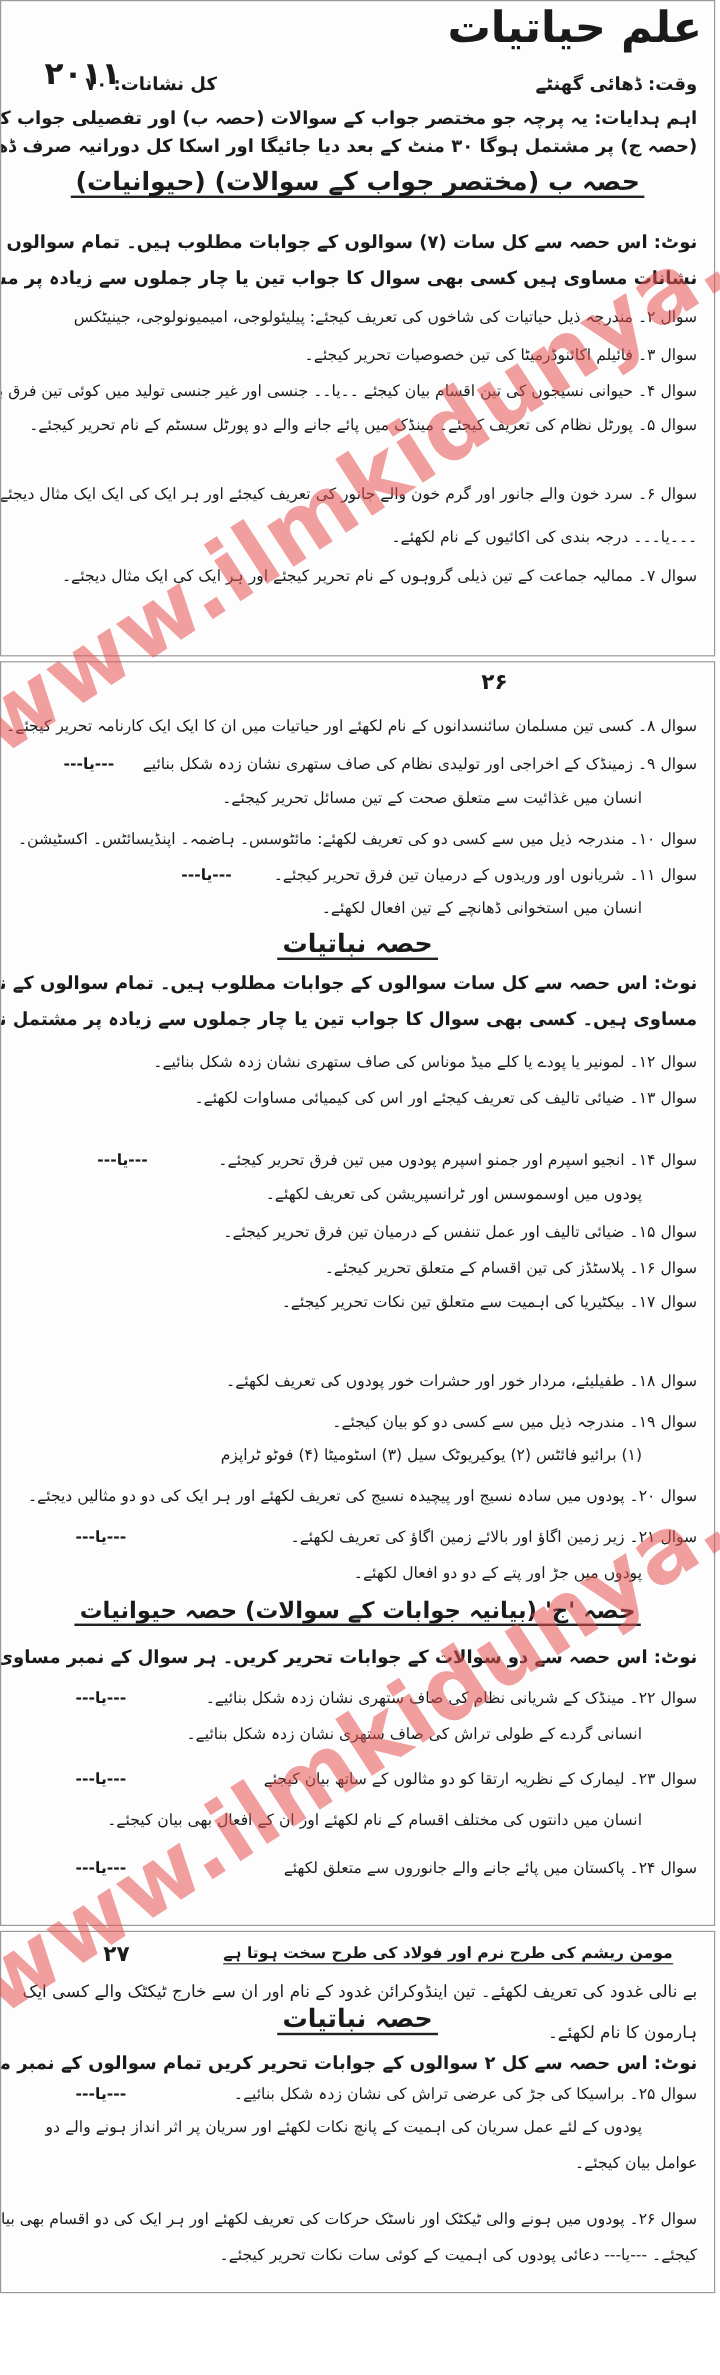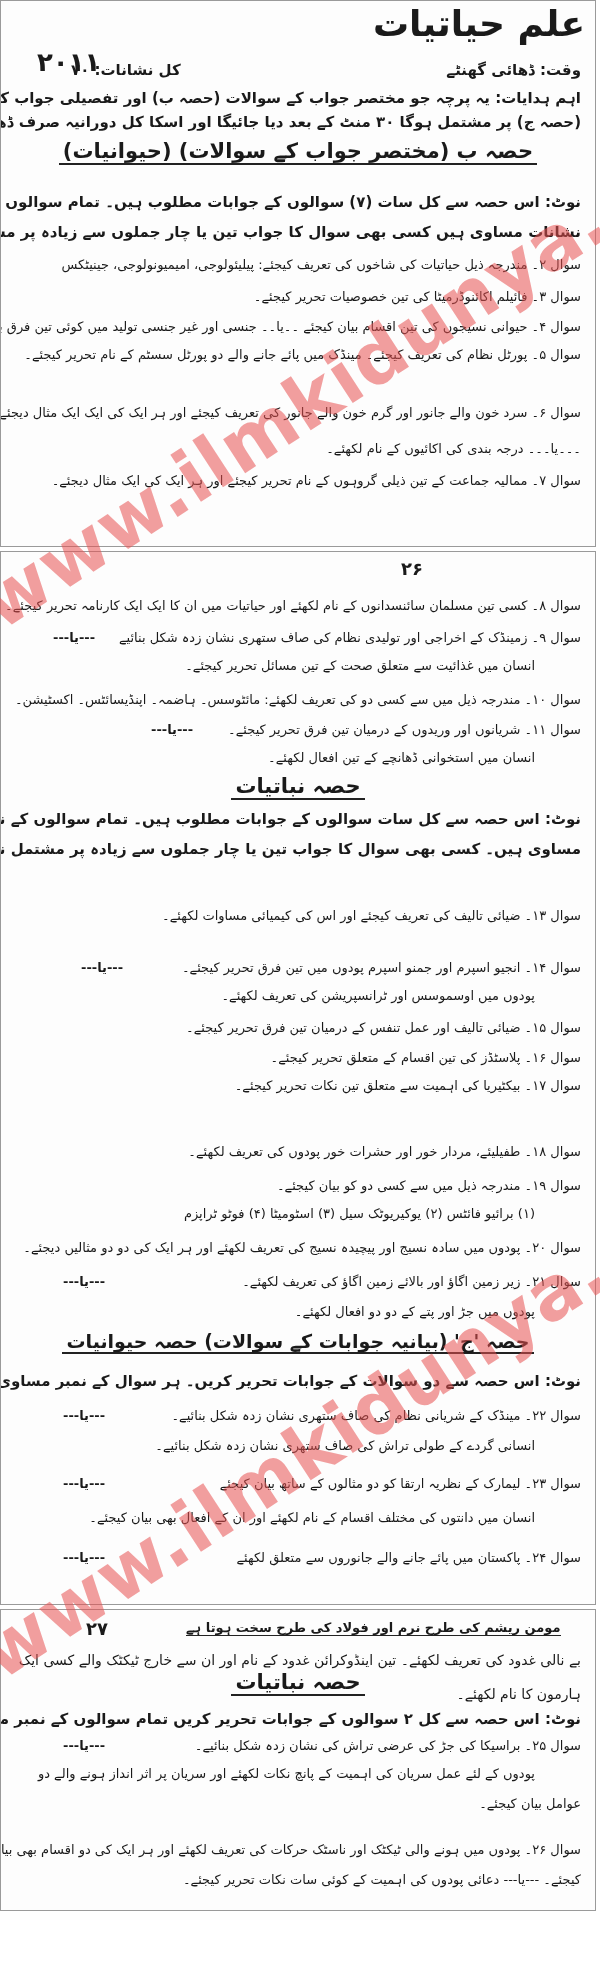--- a/index.html
+++ b/index.html
@@ -60,20 +60,21 @@
   <div class="line" style="top:106px; right:60px;">انسان میں غذائیت سے متعلق صحت کے تین مسائل تحریر کیجئے۔</div>
   <div class="line" style="top:140px;">سوال ۱۰۔  مندرجہ ذیل میں سے کسی دو کی تعریف لکھئے: مائٹوسس۔ ہاضمہ۔ اپنڈیسائٹس۔ اکسٹیشن۔</div>
   <div class="line" style="top:170px; left:150px;">سوال ۱۱۔  شریانوں اور وریدوں کے درمیان تین فرق تحریر کیجئے۔</div>
   <div class="or" style="left:150px; top:170px;">---یا---</div>
   <div class="line" style="top:198px; right:60px;">انسان میں استخوانی ڈھانچے کے تین افعال لکھئے۔</div>
 
   <div class="heading" style="top:222px;"><span>حصہ نباتیات</span></div>
   <div class="line note" style="top:258px;">نوٹ: اس حصہ سے کل سات سوالوں کے جوابات مطلوب ہیں۔ تمام سوالوں کے نشانات</div>
   <div class="line note" style="top:288px;">مساوی ہیں۔ کسی بھی سوال کا جواب تین یا چار جملوں سے زیادہ پر مشتمل نہ ہو۔  (۲۱)</div>
 
+  <div class="line" style="top:326px;">سوال ۱۲۔  لمونیر یا پودے یا کلے میڈ موناس کی صاف ستھری نشان زدہ شکل بنائیے۔</div>
   <div class="line" style="top:356px;">سوال ۱۳۔  ضیائی تالیف کی تعریف کیجئے اور اس کی کیمیائی مساوات لکھئے۔</div>
   <div class="line" style="top:408px; left:180px;">سوال ۱۴۔  انجیو اسپرم اور جمنو اسپرم پودوں میں تین فرق تحریر کیجئے۔</div>
   <div class="or" style="left:80px; top:408px;">---یا---</div>
   <div class="line" style="top:436px; right:60px;">پودوں میں اوسموسس اور ٹرانسپریشن کی تعریف لکھئے۔</div>
   <div class="line" style="top:468px;">سوال ۱۵۔  ضیائی تالیف اور عمل تنفس کے درمیان تین فرق تحریر کیجئے۔</div>
   <div class="line" style="top:498px;">سوال ۱۶۔  پلاسٹڈز کی تین اقسام کے متعلق تحریر کیجئے۔</div>
   <div class="line" style="top:526px;">سوال ۱۷۔  بیکٹیریا کی اہمیت سے متعلق تین نکات تحریر کیجئے۔</div>
   <div class="line" style="top:592px;">سوال ۱۸۔  طفیلیئے، مردار خور اور حشرات خور پودوں کی تعریف لکھئے۔</div>
   <div class="line" style="top:626px;">سوال ۱۹۔  مندرجہ ذیل میں سے کسی دو کو بیان کیجئے۔</div>
   <div class="line" style="top:654px; right:60px;">(۱) برائیو فائٹس  (۲) یوکیریوٹک سیل  (۳) اسٹومیٹا  (۴) فوٹو ٹراپزم</div>

